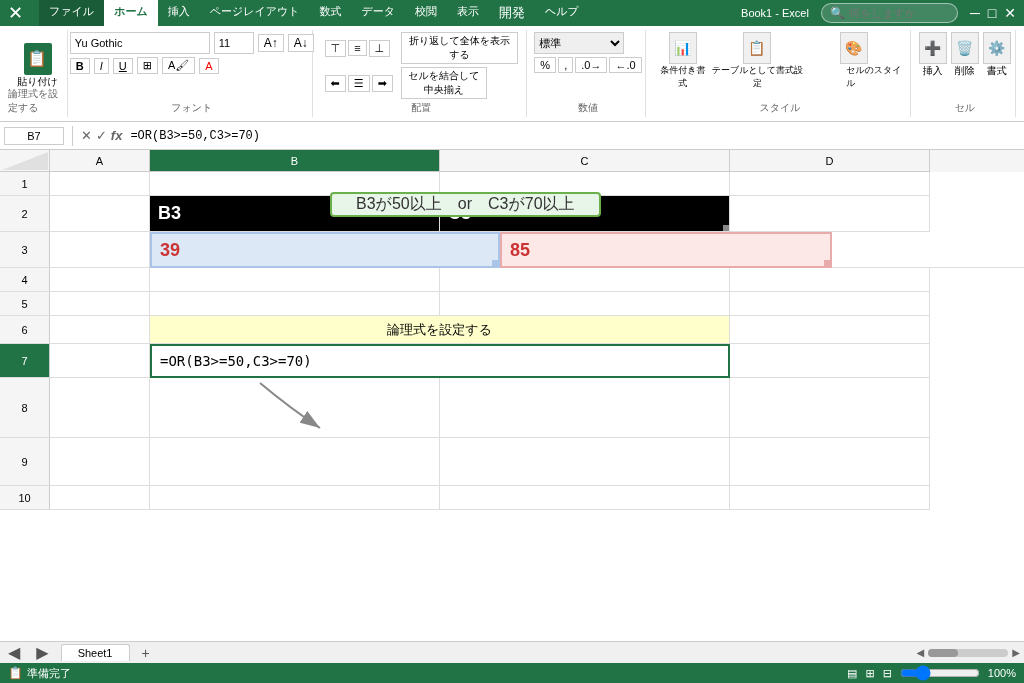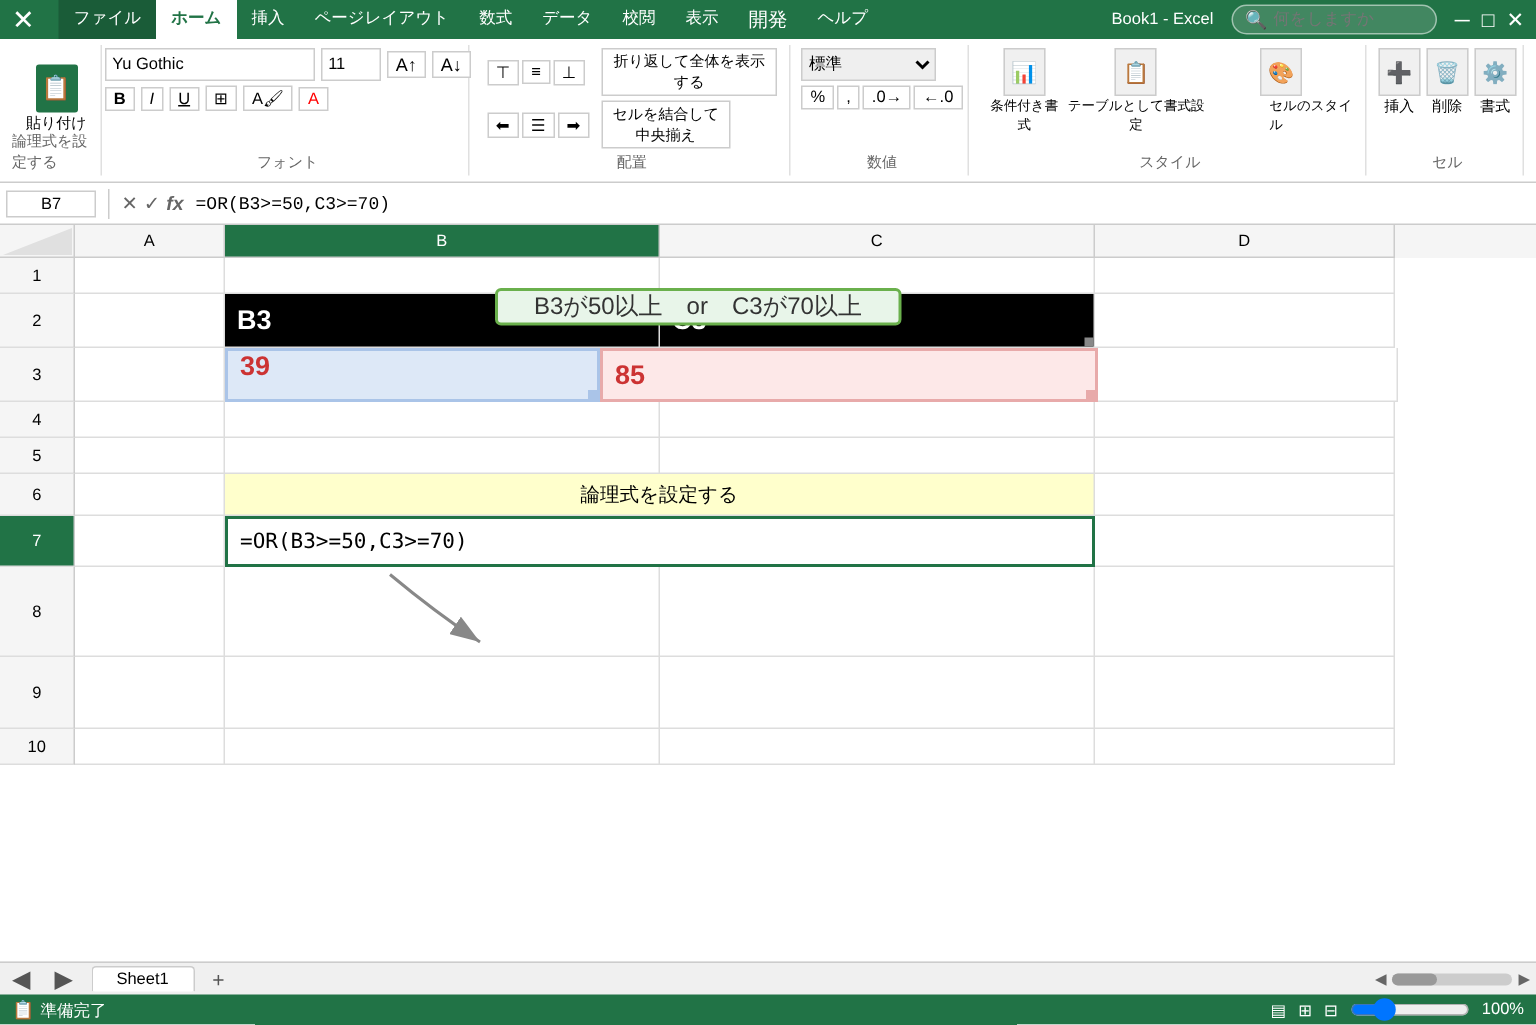--- a/index.html
+++ b/index.html
@@ -207,21 +207,21 @@
           <div style="width:290px; height:36px; border-right:1px solid #ddd; border-bottom:1px solid #ddd; background:black; color:white; font-weight:bold; font-size:18px; padding-left:8px; display:flex; align-items:center; position:relative;">
             <span>C3</span>
             <div style="width:6px;height:6px;background:#888;position:absolute;right:0;bottom:0;"></div>
           </div>
           <div style="width:200px; height:36px; border-right:1px solid #ddd; border-bottom:1px solid #ddd;"></div>
         </div>
 
         <div style="display:flex;">
           <div style="width:50px; min-width:50px; height:36px; border-right:1px solid #ccc; border-bottom:1px solid #ddd; display:flex; align-items:center; justify-content:center; font-size:11px; background:#f5f5f5;">3</div>
           <div style="width:100px; height:36px; border-right:1px solid #ddd; border-bottom:1px solid #ddd;"></div>
-          <div style="width:250px; height:36px; border-right:1px solid #aac4e8; border-bottom:1px solid #aac4e8; background:#dde8f7; color:#cc3333; font-weight:bold; font-size:18px; padding-left:8px; display:flex; align-items:flex-start; border:2px solid #aac4e8; position:relative;">
+          <div style="width:350px; height:36px; border-right:1px solid #aac4e8; border-bottom:1px solid #aac4e8; background:#dde8f7; color:#cc3333; font-weight:bold; font-size:18px; padding-left:8px; display:flex; align-items:center; border:2px solid #aac4e8; position:relative;">
             <span>39</span>
             <div style="width:6px;height:6px;background:#aac4e8;position:absolute;right:0;bottom:0;"></div>
           </div>
           <div style="width:332px; height:36px; border-right:1px solid #e8aaaa; border-bottom:1px solid #e8aaaa; background:#fde8e8; color:#cc3333; font-weight:bold; font-size:18px; padding-left:8px; display:flex; align-items:center; border:2px solid #e8aaaa; position:relative;">
             <span>85</span>
             <div style="width:6px;height:6px;background:#e8aaaa;position:absolute;right:0;bottom:0;"></div>
           </div>
           <div style="width:200px; height:36px; border-right:1px solid #ddd; border-bottom:1px solid #ddd;"></div>
         </div>
 

